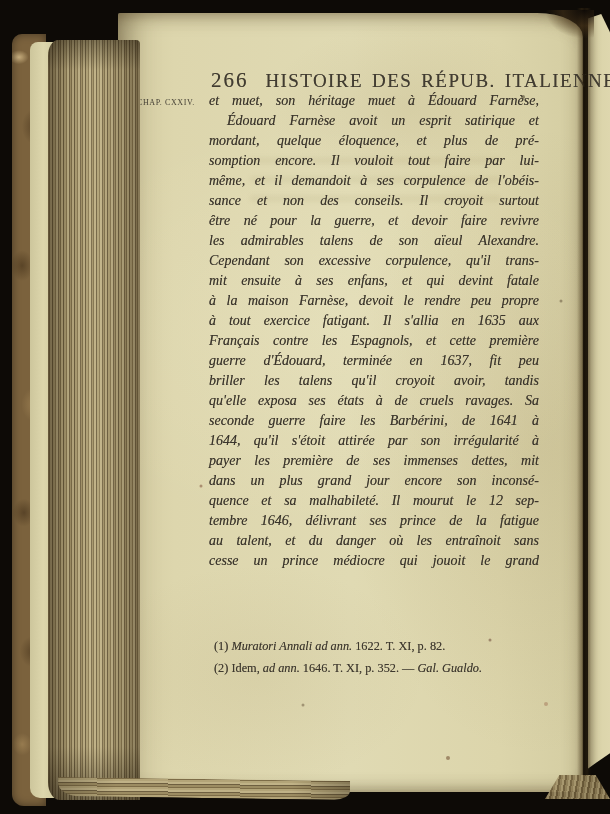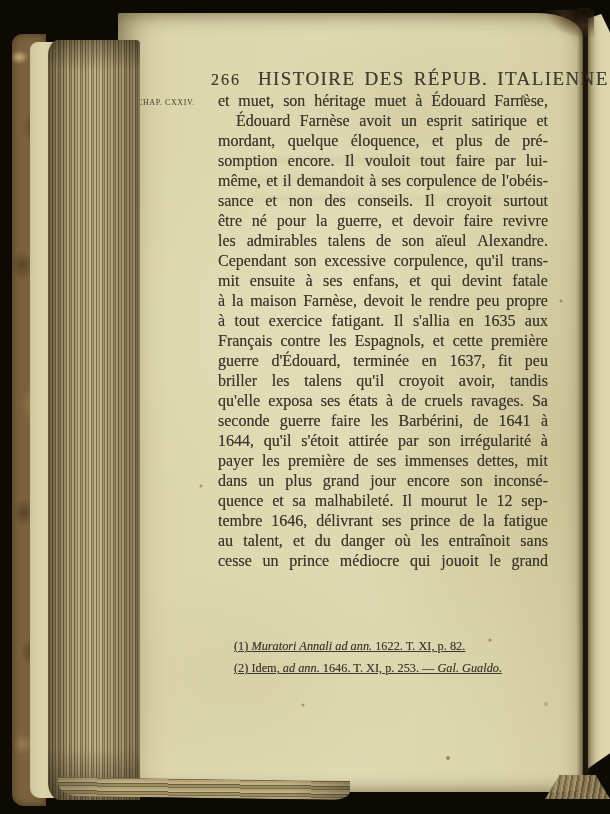--- a/index.html
+++ b/index.html
@@ -81,39 +81,39 @@
       427px 690px 0 1px rgba(150,95,70,.4),
       371px 626px 0 0.5px rgba(100,60,45,.5);
   }
 
   
   .header{
     position:absolute;left:93px;top:55px;width:330px;
     font-size:14px;letter-spacing:1px;white-space:nowrap;color:#413c31;
     text-shadow:0 0 .5px rgba(58,50,40,.55);
   }
-  .pagenum{letter-spacing:2px;margin-right:17px;font-size:16px;}
+  .pagenum{letter-spacing:2px;margin-right:17px;font-size:21px;}
   .running-title{font-size:19px;letter-spacing:1.4px;word-spacing:3px;}
   .margin-note{
     position:absolute;left:19px;top:85px;width:66px;
     font-size:8px;letter-spacing:.6px;color:#454035;white-space:nowrap;
   }
   .body-text{
-    position:absolute;left:100px;top:78px;width:330px;
-    font-size:16px;line-height:20px;color:#3a352c;
+    position:absolute;left:91px;top:78px;width:330px;
+    font-size:14px;line-height:20px;color:#3a352c;
     text-shadow:0 0 .45px rgba(58,50,40,.6);
+    font-style:italic;
   }
   .bline{height:20px;white-space:nowrap;}
   .bline.just{display:flex;justify-content:space-between;}
   .bline.ind{padding-left:18px;}
   .footnotes{
-    position:absolute;left:116px;top:622px;width:320px;
+    position:absolute;left:96px;top:622px;width:320px;
     font-size:12.3px;line-height:22px;color:#3e392f;white-space:nowrap;
     text-shadow:0 0 .4px rgba(58,50,40,.55);
-    text-decoration:underline;
   }
   .fnote .it{font-style:italic;}
 
   
   .gutter{
     position:absolute;left:577px;top:8px;width:14px;height:787px;z-index:6;
     background:linear-gradient(90deg, rgba(60,45,22,0), rgba(70,52,25,.45) 35%, rgba(26,19,9,.92) 52%, rgba(70,52,25,.35) 72%, rgba(60,45,22,0));
   }
   .gutter-top{
     position:absolute;left:546px;top:10px;width:48px;height:28px;z-index:7;
@@ -390,21 +390,21 @@
           <span>médiocre</span>
           <span>qui</span>
           <span>jouoit</span>
           <span>le</span>
           <span>grand</span>
         </div>
       </div>
 
     <div class="footnotes">
         <div class="fnote"><span>(1) </span><span class="it">Muratori Annali ad ann.</span><span> 1622. T. XI, p. 82.</span></div>
-        <div class="fnote"><span>(2) Idem, </span><span class="it">ad ann.</span><span> 1646. T. XI, p. 253. — </span><span class="it">Gal. Gualdo.</span></div>
+        <div class="fnote"><span>(2) Idem, </span><span class="it">ad ann.</span><span> 1646. T. XI, p. 352. — </span><span class="it">Gal. Gualdo.</span></div>
       </div>
   </div>
 
   <div class="gutter"></div>
   <div class="gutter-top"></div>
   <div class="gutter-fan"></div>
   <div class="facing-page"></div>
 
 </div>
 

